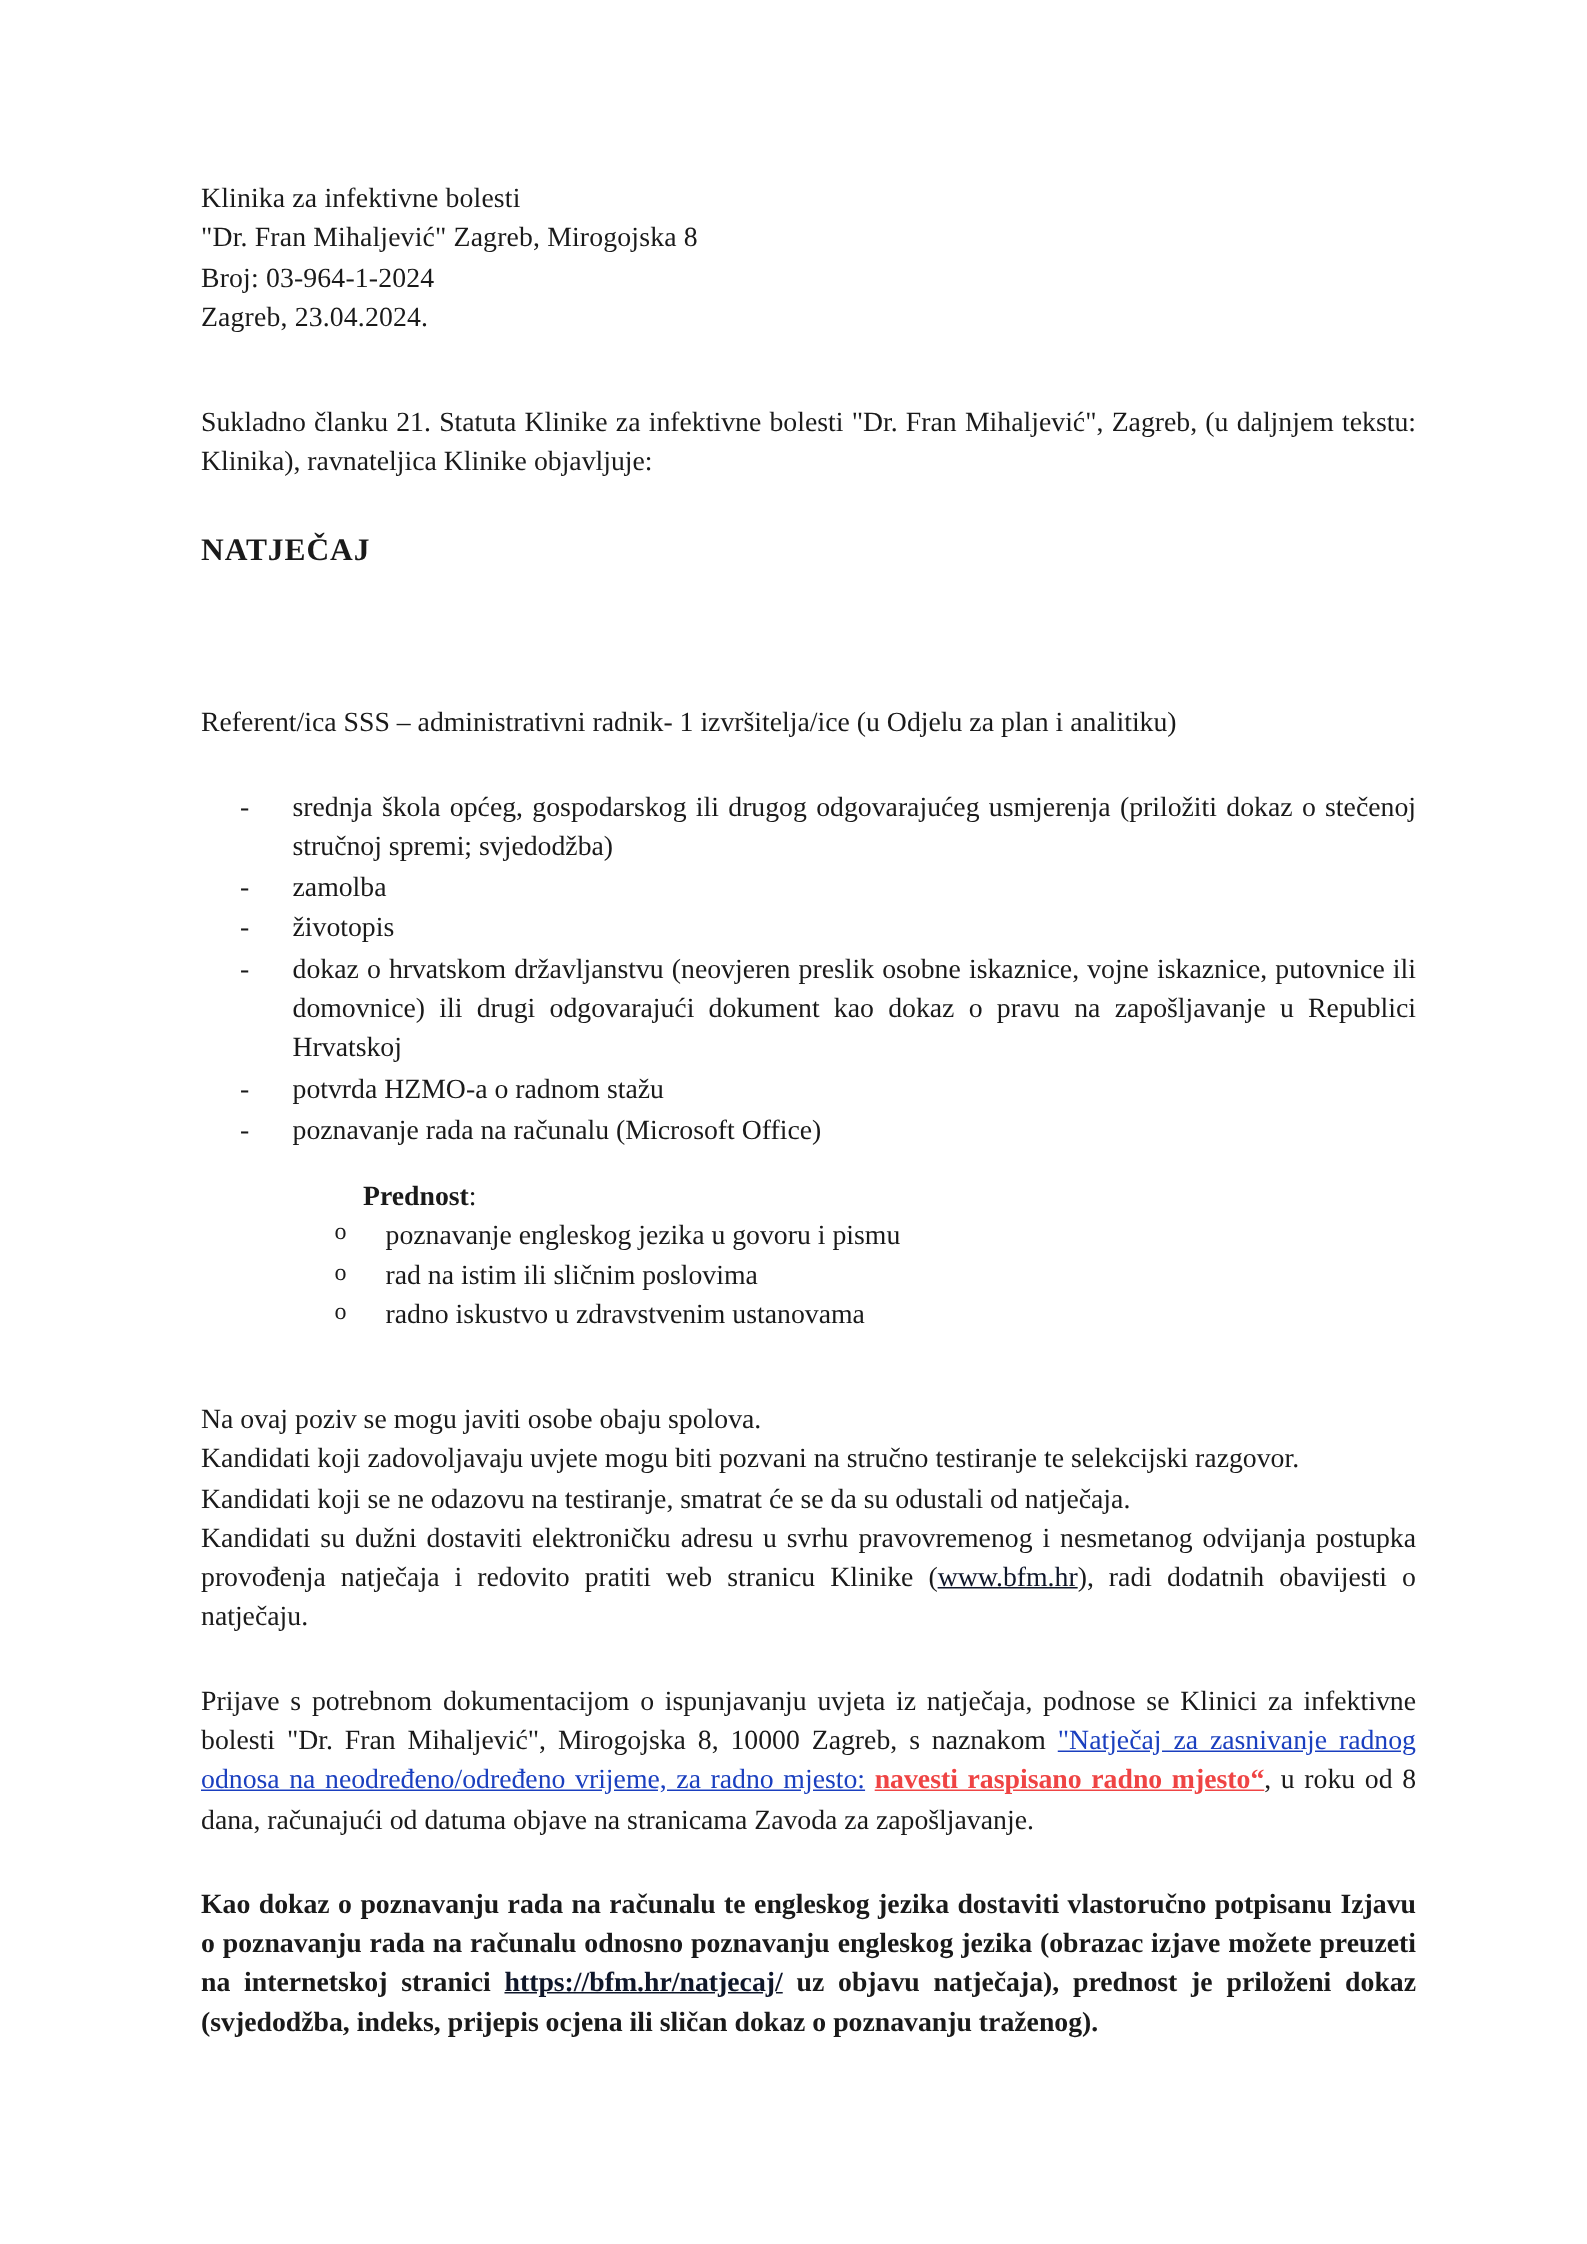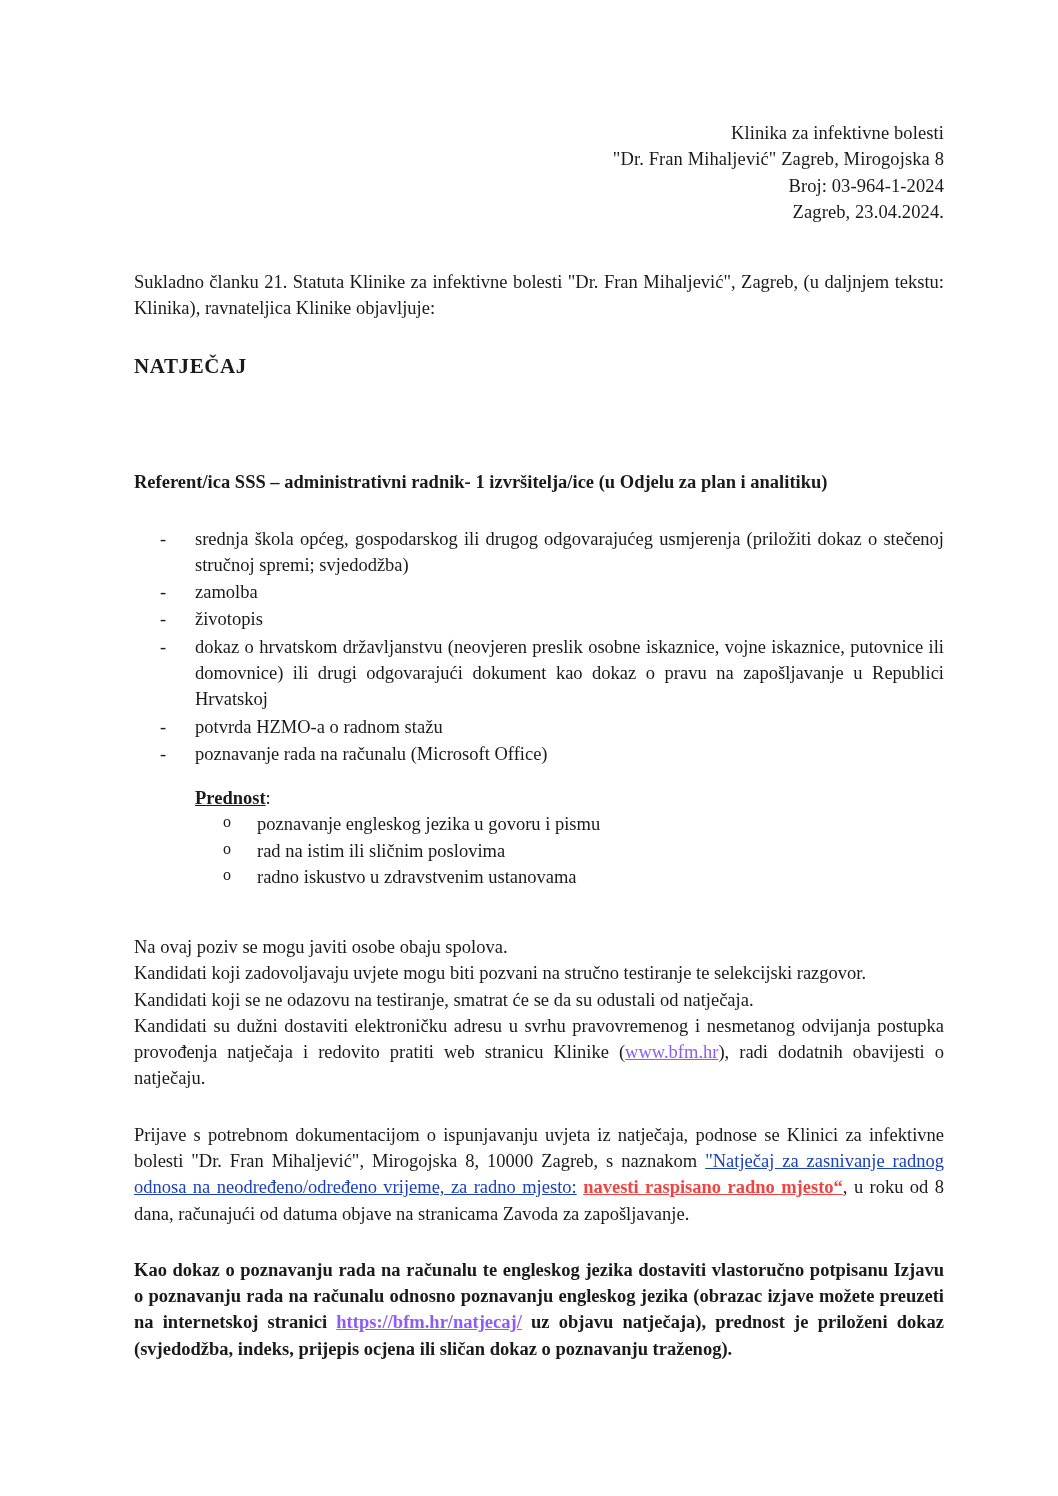--- a/index.html
+++ b/index.html
@@ -26,41 +26,41 @@
     position: absolute;
     left: 134px;
     top: 120px;
     width: 810px;
   }
   .letterhead {
     font-size: 18.5px;
     line-height: 1.42;
     letter-spacing: 0.1px;
   }
-  .letterhead div { white-space: nowrap; text-align: right; }
+  .letterhead div { white-space: nowrap; }
 
   p {
     margin: 0;
     font-size: 18.5px;
     line-height: 1.42;
   }
   .justify { text-align: justify; }
   .center { }
   .spacer-lg { height: 44px; }
   .spacer-md { height: 30px; }
   .spacer-sm { height: 17px; }
 
   .title {
     font-weight: bold;
     font-size: 21px;
     letter-spacing: 0.6px;
   }
 
   .heading-bold {
-    font-weight: bold;
+    font-weight: normal;
     font-size: 18.5px;
   }
 
   ul.dashlist {
     list-style: none;
     margin: 0;
     padding: 0;
   }
   ul.dashlist > li {
     position: relative;
@@ -72,43 +72,43 @@
   }
   ul.dashlist > li .marker {
     position: absolute;
     left: 26px;
     top: 0;
   }
 
   .prednost-wrap { padding-left: 61px; }
   .prednost-label {
     font-weight: bold;
-    text-decoration: underline;
-    font-size: 18.5px;
+    font-size: 18.5px;
+    margin-left: 47px;
   }
   ul.circlelist {
     list-style: none;
     margin: 0;
     padding: 0;
   }
   ul.circlelist > li {
     position: relative;
     padding-left: 62px;
     font-size: 18.5px;
     line-height: 1.42;
   }
   ul.circlelist > li .marker {
     position: absolute;
     left: 28px;
     top: 0;
     font-size: 16px;
   }
 
   a.link {
-    color: #8b5cf6;
+    color: #0f172a;
     text-decoration: underline;
   }
   .u-bold-underline {
     font-weight: bold;
     text-decoration: underline;
   }
   .blue-underline {
     color: #1a3fbf;
     text-decoration: underline;
   }

